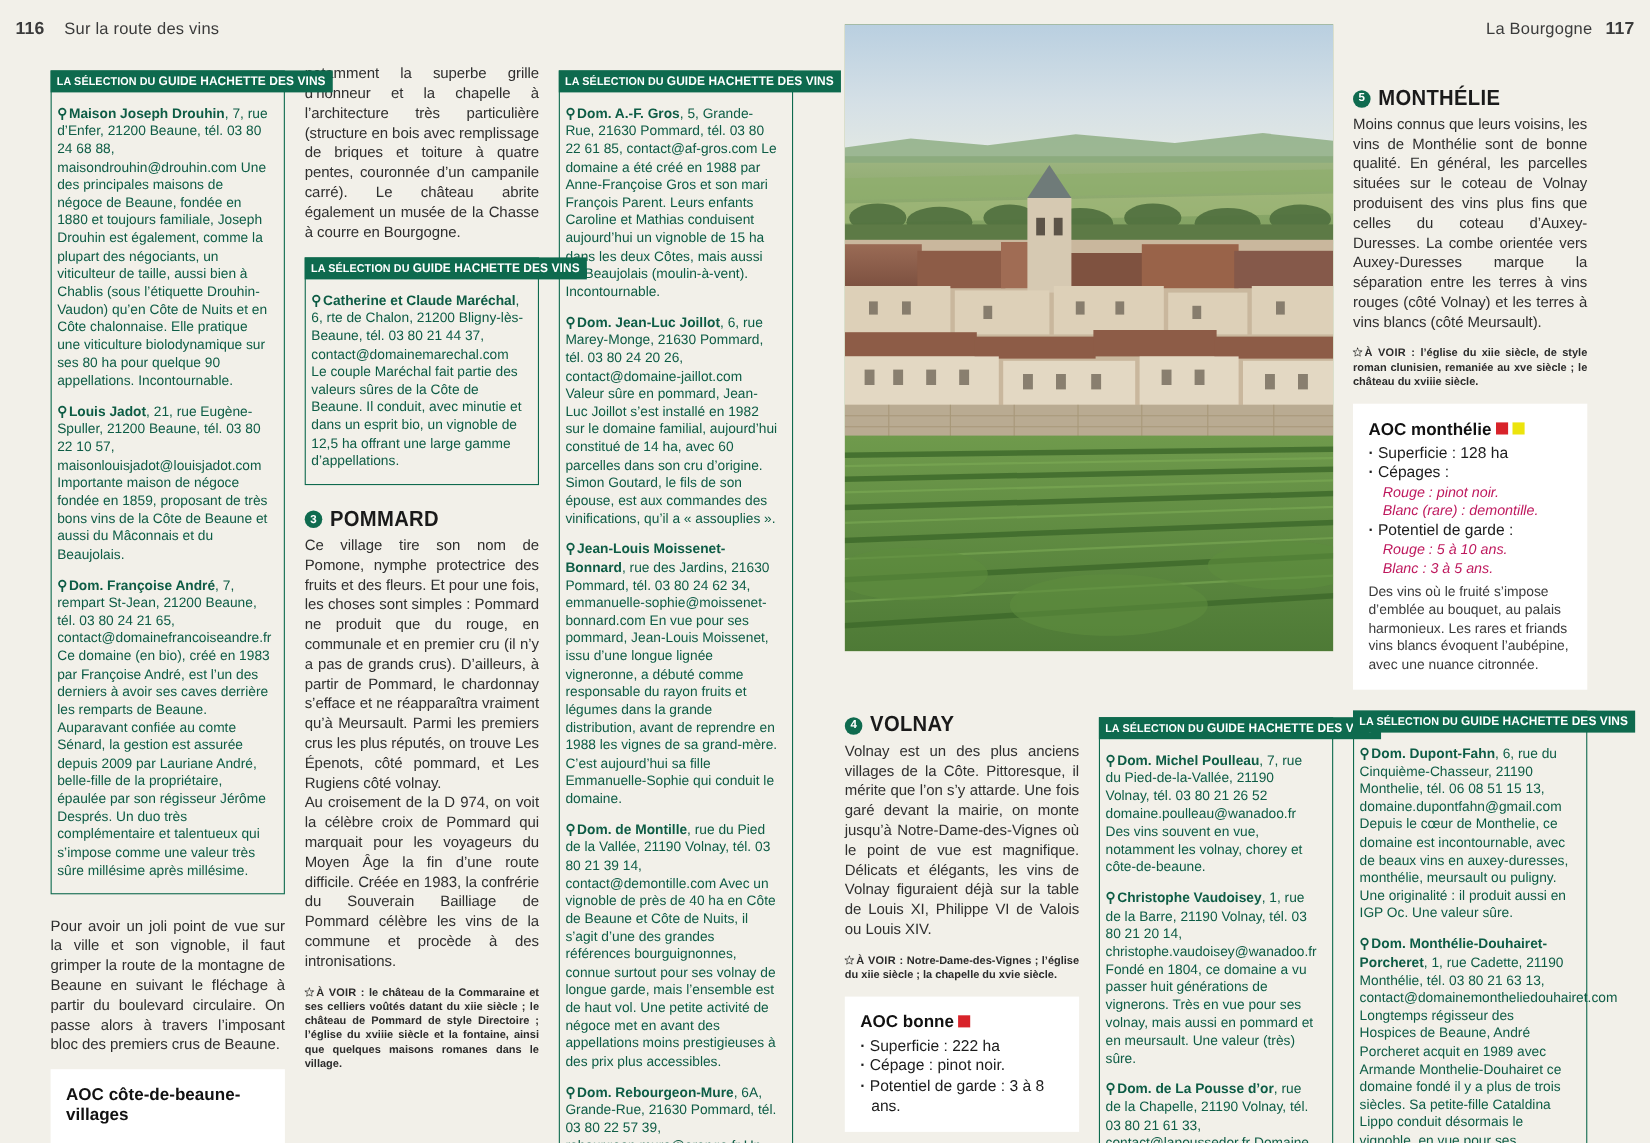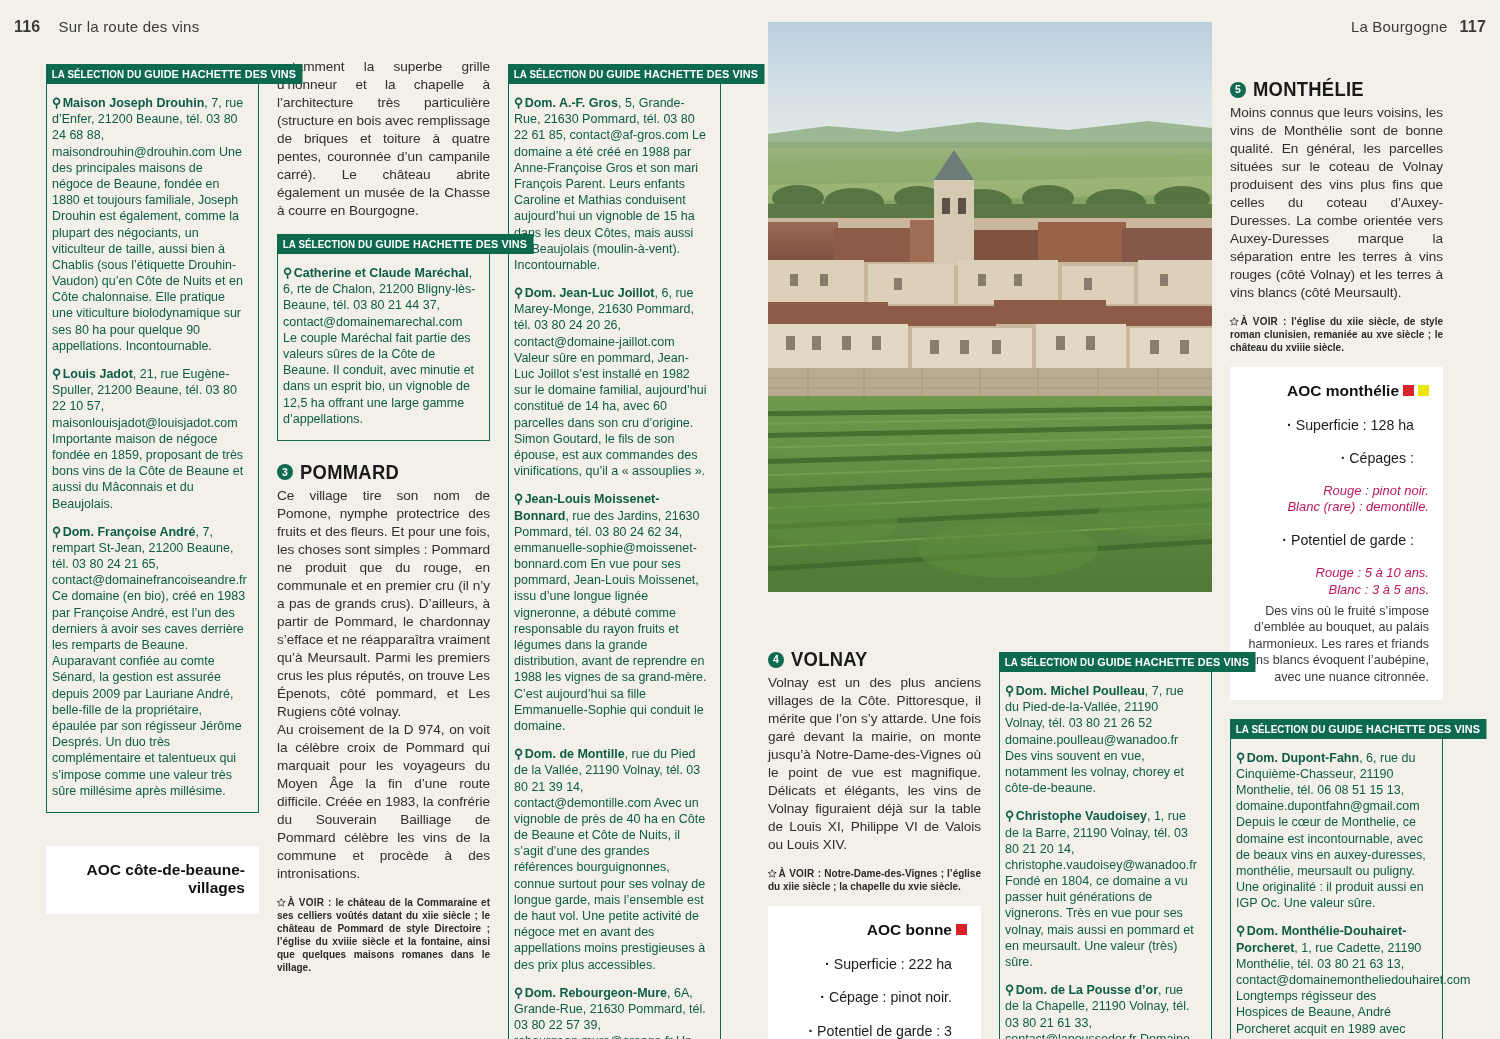--- a/index.html
+++ b/index.html
@@ -83,36 +83,35 @@
     color:#2b2b2b;
     font-weight:600;
   }
   p.avoir .star { color:#111; font-weight:700; margin-right:2px; }
   p.avoir .lbl { font-weight:700; letter-spacing:.2px; }
 
   
   .aoc {
     background:#ffffff;
     padding:15px 14px 14px 14px;
-    text-align:right;
   }
   .aoc-title {
     font-size:15.5px; font-weight:700; color:#111;
     margin:0 0 2px 0; line-height:1.2;
     display:block;
   }
   .swatch {
     display:inline-block; width:11px; height:11px;
     vertical-align:baseline; margin-left:4px;
   }
   .sw-red { background:#d8232a; }
   .sw-yellow { background:#ece40d; }
   .aoc-li {
     font-size:14.2px; line-height:1.30; color:#1c1c1c;
-    margin:15px; padding-left:10px; text-indent:-10px;
+    margin:0; padding-left:10px; text-indent:-10px;
   }
   .aoc-li:before { content:"\00B7\00A0"; font-weight:700; }
   .aoc-sub {
     font-size:13px; line-height:1.30; color:#be185d; margin:0;
     padding-left:13px;
   }
   .aoc-sub i { font-style:italic; }
   .aoc-note {
     font-size:12.6px; line-height:1.32; color:#3a3a3a; margin:4px 0 0 0;
   }
@@ -177,20 +176,21 @@
           <div class="selbox-tab"><span>LA SÉLECTION DU </span><span class="big">GUIDE HACHETTE DES VINS</span></div>
           <div class="selbox-inner">
             <div class="sel-entry"><span class="glyph">⚲</span><span><span class="nm">Maison Joseph Drouhin</span>, 7, rue d’Enfer, 21200 Beaune, tél. 03 80 24 68 88, maisondrouhin@drouhin.com Une des principales maisons de négoce de Beaune, fondée en 1880 et toujours familiale, Joseph Drouhin est également, comme la plupart des négociants, un viticulteur de taille, aussi bien à Chablis (sous l’étiquette Drouhin-Vaudon) qu’en Côte de Nuits et en Côte chalonnaise. Elle pratique une viticulture biolodynamique sur ses 80 ha pour quelque 90 appellations. Incontournable.</span></div>
             <div class="sel-entry"><span class="glyph">⚲</span><span><span class="nm">Louis Jadot</span>, 21, rue Eugène-Spuller, 21200 Beaune, tél. 03 80 22 10 57, maisonlouisjadot@louisjadot.com Importante maison de négoce fondée en 1859, proposant de très bons vins de la Côte de Beaune et aussi du Mâconnais et du Beaujolais.</span></div>
             <div class="sel-entry"><span class="glyph">⚲</span><span><span class="nm">Dom. Françoise André</span>, 7, rempart St-Jean, 21200 Beaune, tél. 03 80 24 21 65, contact@domainefrancoiseandre.fr Ce domaine (en bio), créé en 1983 par Françoise André, est l’un des derniers à avoir ses caves derrière les remparts de Beaune. Auparavant confiée au comte Sénard, la gestion est assurée depuis 2009 par Lauriane André, belle-fille de la propriétaire, épaulée par son régisseur Jérôme Després. Un duo très complémentaire et talentueux qui s’impose comme une valeur très sûre millésime après millésime.</span></div>
           </div>
         </div>
 
         <div class="gap-l"></div>
 
+        <p class="body">Pour avoir un joli point de vue sur la ville et son vignoble, il faut grimper la route de la montagne de Beaune en suivant le fléchage à partir du boulevard circulaire. On passe alors à travers l’imposant bloc des premiers crus de Beaune.</p>
 
         <div class="gap"></div>
 
         <div class="aoc">
           <span class="aoc-title"><span>AOC côte-de-beaune-villages</span></span>
 
         </div>
 
       </div>
 

